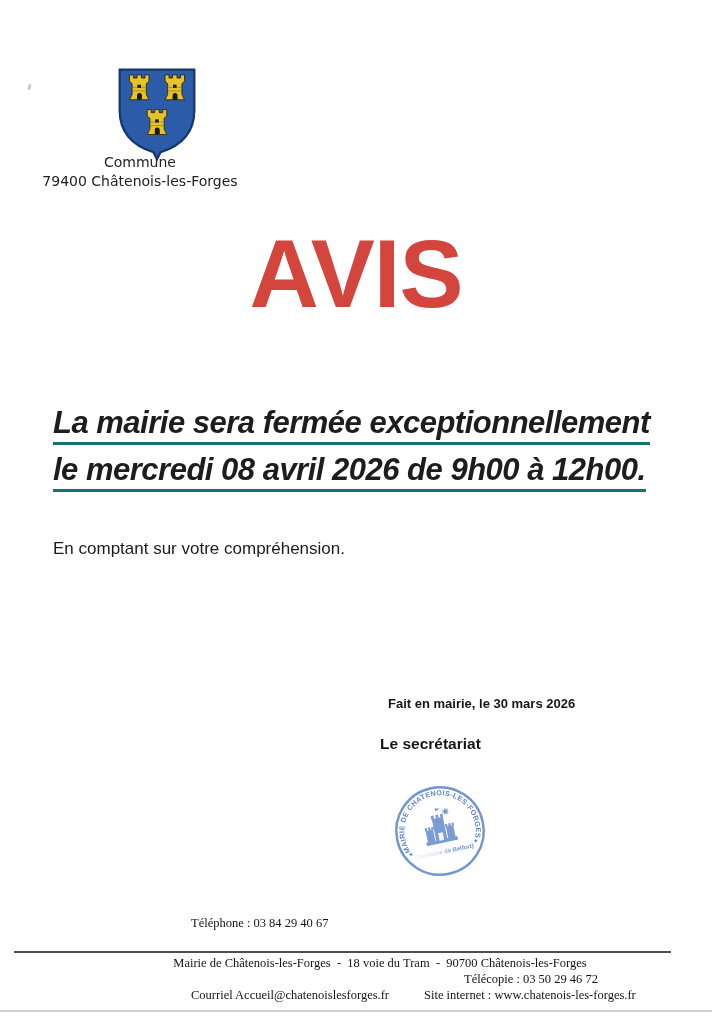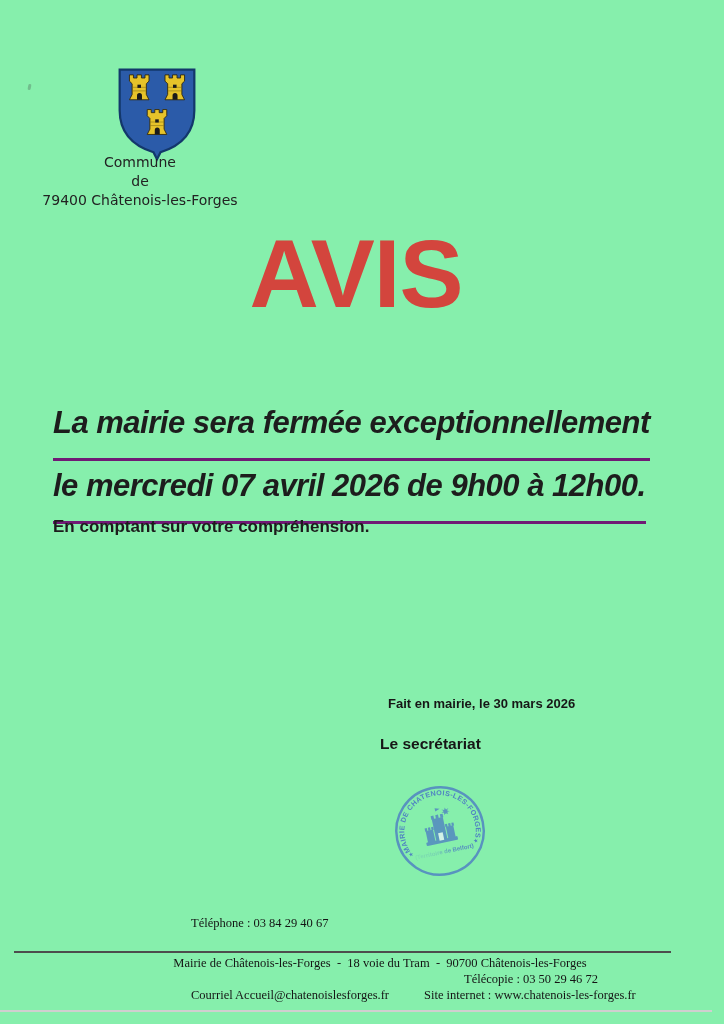--- a/index.html
+++ b/index.html
@@ -1,19 +1,19 @@
 <!DOCTYPE html>
 <html><head>
 <meta charset="utf-8">
 <style>
   html,body{margin:0;padding:0;background:#e8e8e8;}
   .page{
     position:relative;
     width:724px;height:1024px;
-    background:#86efac;
+    background:#ffffff;
     overflow:hidden;
     font-family:"Liberation Sans",sans-serif;
     color:#1b1b1b;
     box-shadow:0 0 6px rgba(0,0,0,.25);
   }
   
   .coa{position:absolute;left:112px;top:66px;width:90px;height:96px;}
   .commune-block{
     position:absolute;left:20px;top:153px;width:240px;
     text-align:center;
@@ -29,24 +29,24 @@
     text-align:center;transform:translateX(-6px);
     font-size:96px;font-weight:bold;letter-spacing:-1px;line-height:1;
     color:#d3453d;
   }
   
   .notice{position:absolute;left:53px;top:407px;
     font-size:31px;font-weight:bold;font-style:italic;letter-spacing:-.5px;
     color:#1d1d1d;line-height:1;}
   .notice .nline{display:block;margin-bottom:9px;}
   .notice .nline span{
-    display:inline-block;border-bottom:3px solid #701a75;padding-bottom:20px;}
+    display:inline-block;border-bottom:3px solid #0f766e;padding-bottom:4px;}
   .comprehension{
-    position:absolute;left:53px;top:517px;
-    font-size:17px;font-weight:bold;color:#1c1c1c;}
+    position:absolute;left:53px;top:539px;
+    font-size:17px;font-weight:normal;color:#1c1c1c;}
   
   .sig-date{position:absolute;left:388px;top:696px;
     font-size:13px;font-weight:bold;color:#161616;}
   .sig-who{position:absolute;left:380px;top:735px;
     font-size:15.5px;font-weight:bold;color:#161616;}
   
   .stamp{position:absolute;left:393px;top:784px;width:94px;height:94px;
     transform:rotate(-12deg);opacity:.92;}
   
   .footer-rule{position:absolute;left:14px;top:951px;width:657px;height:2px;background:#4d4d4d;}
@@ -75,31 +75,30 @@
       </g>
     </defs>
     <path d="M8 4 H92 V50 C92 76 76 90 54 97 L50 105 L46 97 C24 90 8 76 8 50 Z" fill="#2b5ba9" stroke="#13386b" stroke-width="2.5"></path>
     <use href="#tower" transform="translate(17,8)"></use>
     <use href="#tower" transform="translate(57,8)"></use>
     <use href="#tower" transform="translate(37,47)"></use>
   </svg>
 
   <div class="commune-block">
     <div>Commune</div>
-    <div>de</div>
     <div>79400 Châtenois-les-Forges</div>
   </div>
 
   <div class="artifact"></div>
 
   <div class="avis-title">AVIS</div>
 
   <div class="notice">
     <div class="nline"><span>La mairie sera fermée exceptionnellement</span></div>
-    <div class="nline"><span>le mercredi 07 avril 2026 de 9h00 à 12h00.</span></div>
+    <div class="nline"><span>le mercredi 08 avril 2026 de 9h00 à 12h00.</span></div>
   </div>
 
   <div class="comprehension">En comptant sur votre compréhension.</div>
 
   <div class="sig-date">Fait en mairie, le 30 mars 2026</div>
   <div class="sig-who">Le secrétariat</div>
 
   <svg class="stamp" viewBox="0 0 100 100" xmlns="http://www.w3.org/2000/svg">
     <defs>
       <path id="ringArc" d="M14.3,63 A38,38 0 1 1 85.7,63" fill="none"></path>

